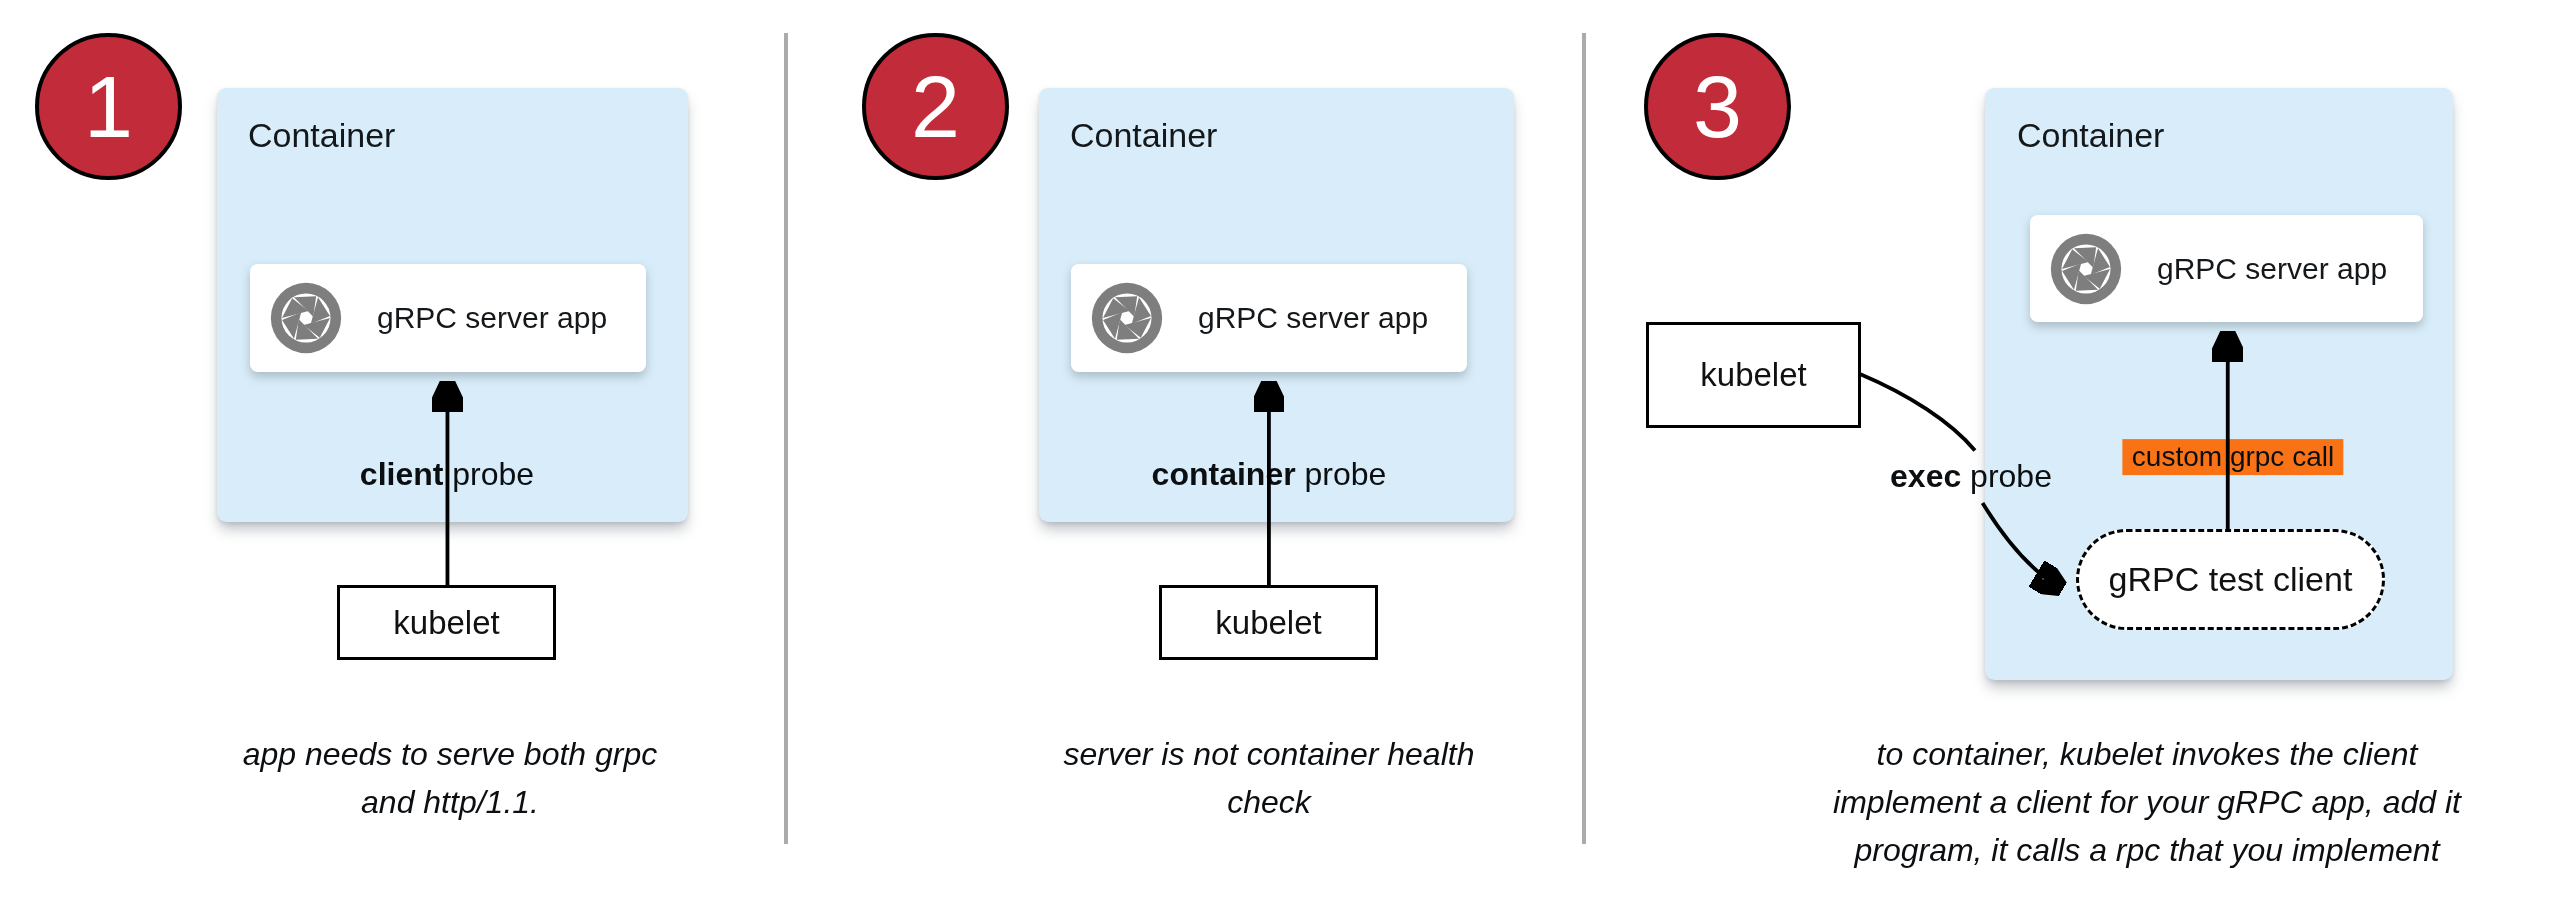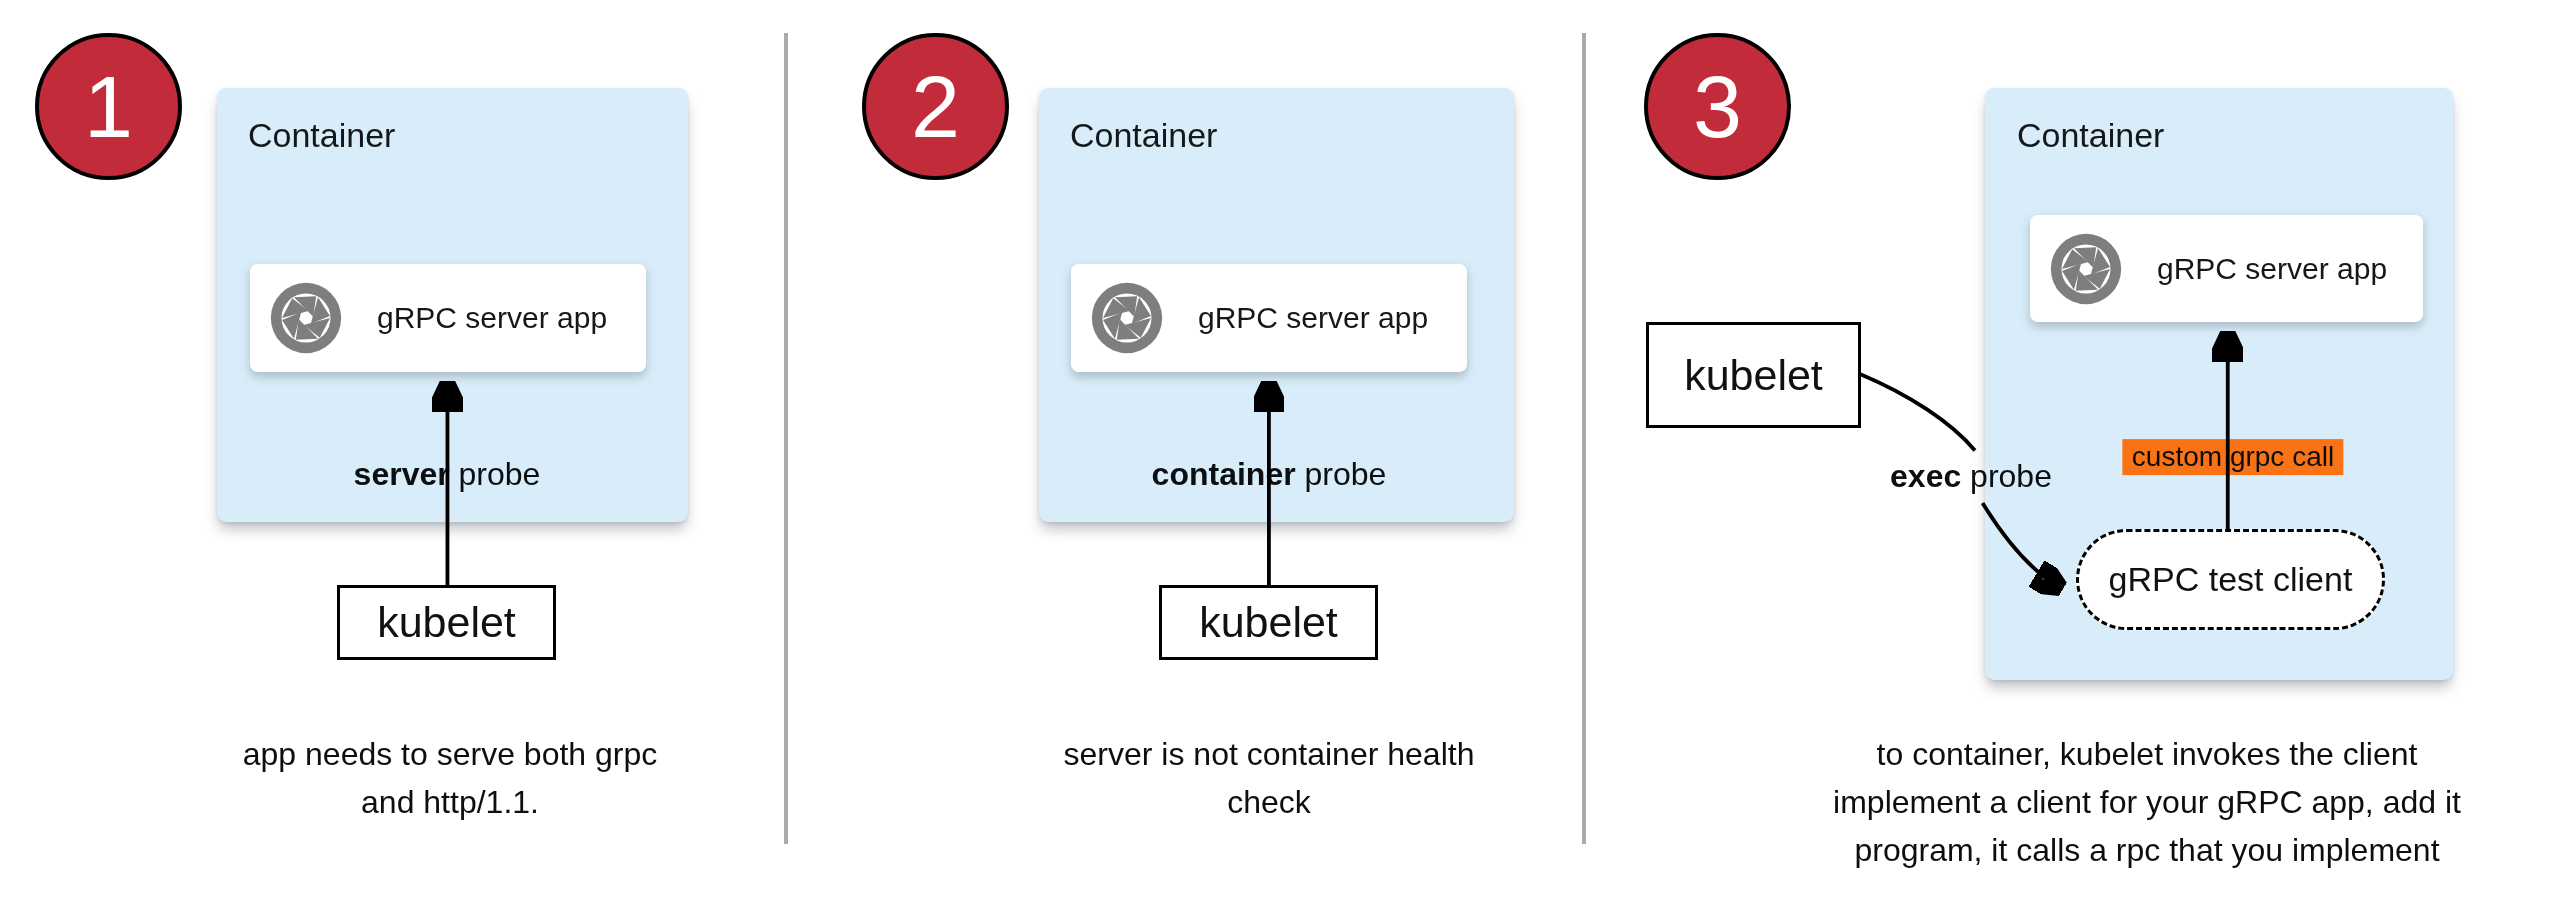--- a/index.html
+++ b/index.html
@@ -26,21 +26,21 @@
     box-shadow:0 4.8px 9.5px rgba(90,100,110,.35);
     display:flex;align-items:center;
   }
   .app-box .icon{flex:0 0 auto;margin-left:19px;width:74px;height:74px;}
   .app-box .app-label{font-size:30px;color:#15181b;margin-left:34px;white-space:nowrap;}
 
   .kubelet-box{
     position:absolute;background:#ffffff;border:3.8px solid #000;box-sizing:border-box;
     display:flex;align-items:center;justify-content:center;
   }
-  .kubelet-box span{font-size:43px;color:#111;}
+  .kubelet-box span{font-size:33px;color:#111;}
 
   .probe-label{
     position:absolute;transform:translate(-50%,-50%);
     font-size:32px;color:#0c0f12;white-space:nowrap;
     background:#d8edf9;padding:1.9px 9.5px;
   }
   .probe-label.on-white{background:transparent;padding:0;}
   .probe-label b{font-weight:700;}
 
   .free-label{
@@ -50,21 +50,21 @@
   }
 
   .pill{
     position:absolute;background:#ffffff;border:3.8px dashed #000;border-radius:67px;
     box-sizing:border-box;display:flex;align-items:center;justify-content:center;
   }
   .pill span{font-size:34px;color:#111;white-space:nowrap;}
 
   .caption{
     position:absolute;transform:translateX(-50%);
-    font-size:32px;line-height:48px;color:#0c0f12;text-align:center;white-space:nowrap;
+    font-size:32px;line-height:48px;color:#0c0f12;text-align:center;white-space:nowrap;font-style:italic;
   }
 
   .divider{position:absolute;width:3.8px;background:#ababab;}
 
   #arrow-layer{position:absolute;left:0;top:0;pointer-events:none;}
   #arrow-layer path, #arrow-layer line{stroke:#000;stroke-width:4;fill:none;}
 </style>
 </head>
 <body>
 
@@ -102,21 +102,21 @@
         <use href="#aperture-glyph"></use>
       </svg>
     <span class="app-label">gRPC server app</span>
   </div>
 
   <div class="kubelet-box" style="left:337px;top:585px;width:219px;height:75px;">
     <span>kubelet</span>
   </div>
 
   <div class="probe-label" style="left:447px;top:474px;">
-    <b>server</b><span> probe</span>
+    <b>client</b><span> probe</span>
   </div>
 
   <div class="caption" style="left:450px;top:730px;">
     <div>app needs to serve both grpc</div>
     <div>and http/1.1.</div>
   </div>
 
   <div class="step-circle" style="left:862px;top:33px;">
     <span>2</span>
   </div>

